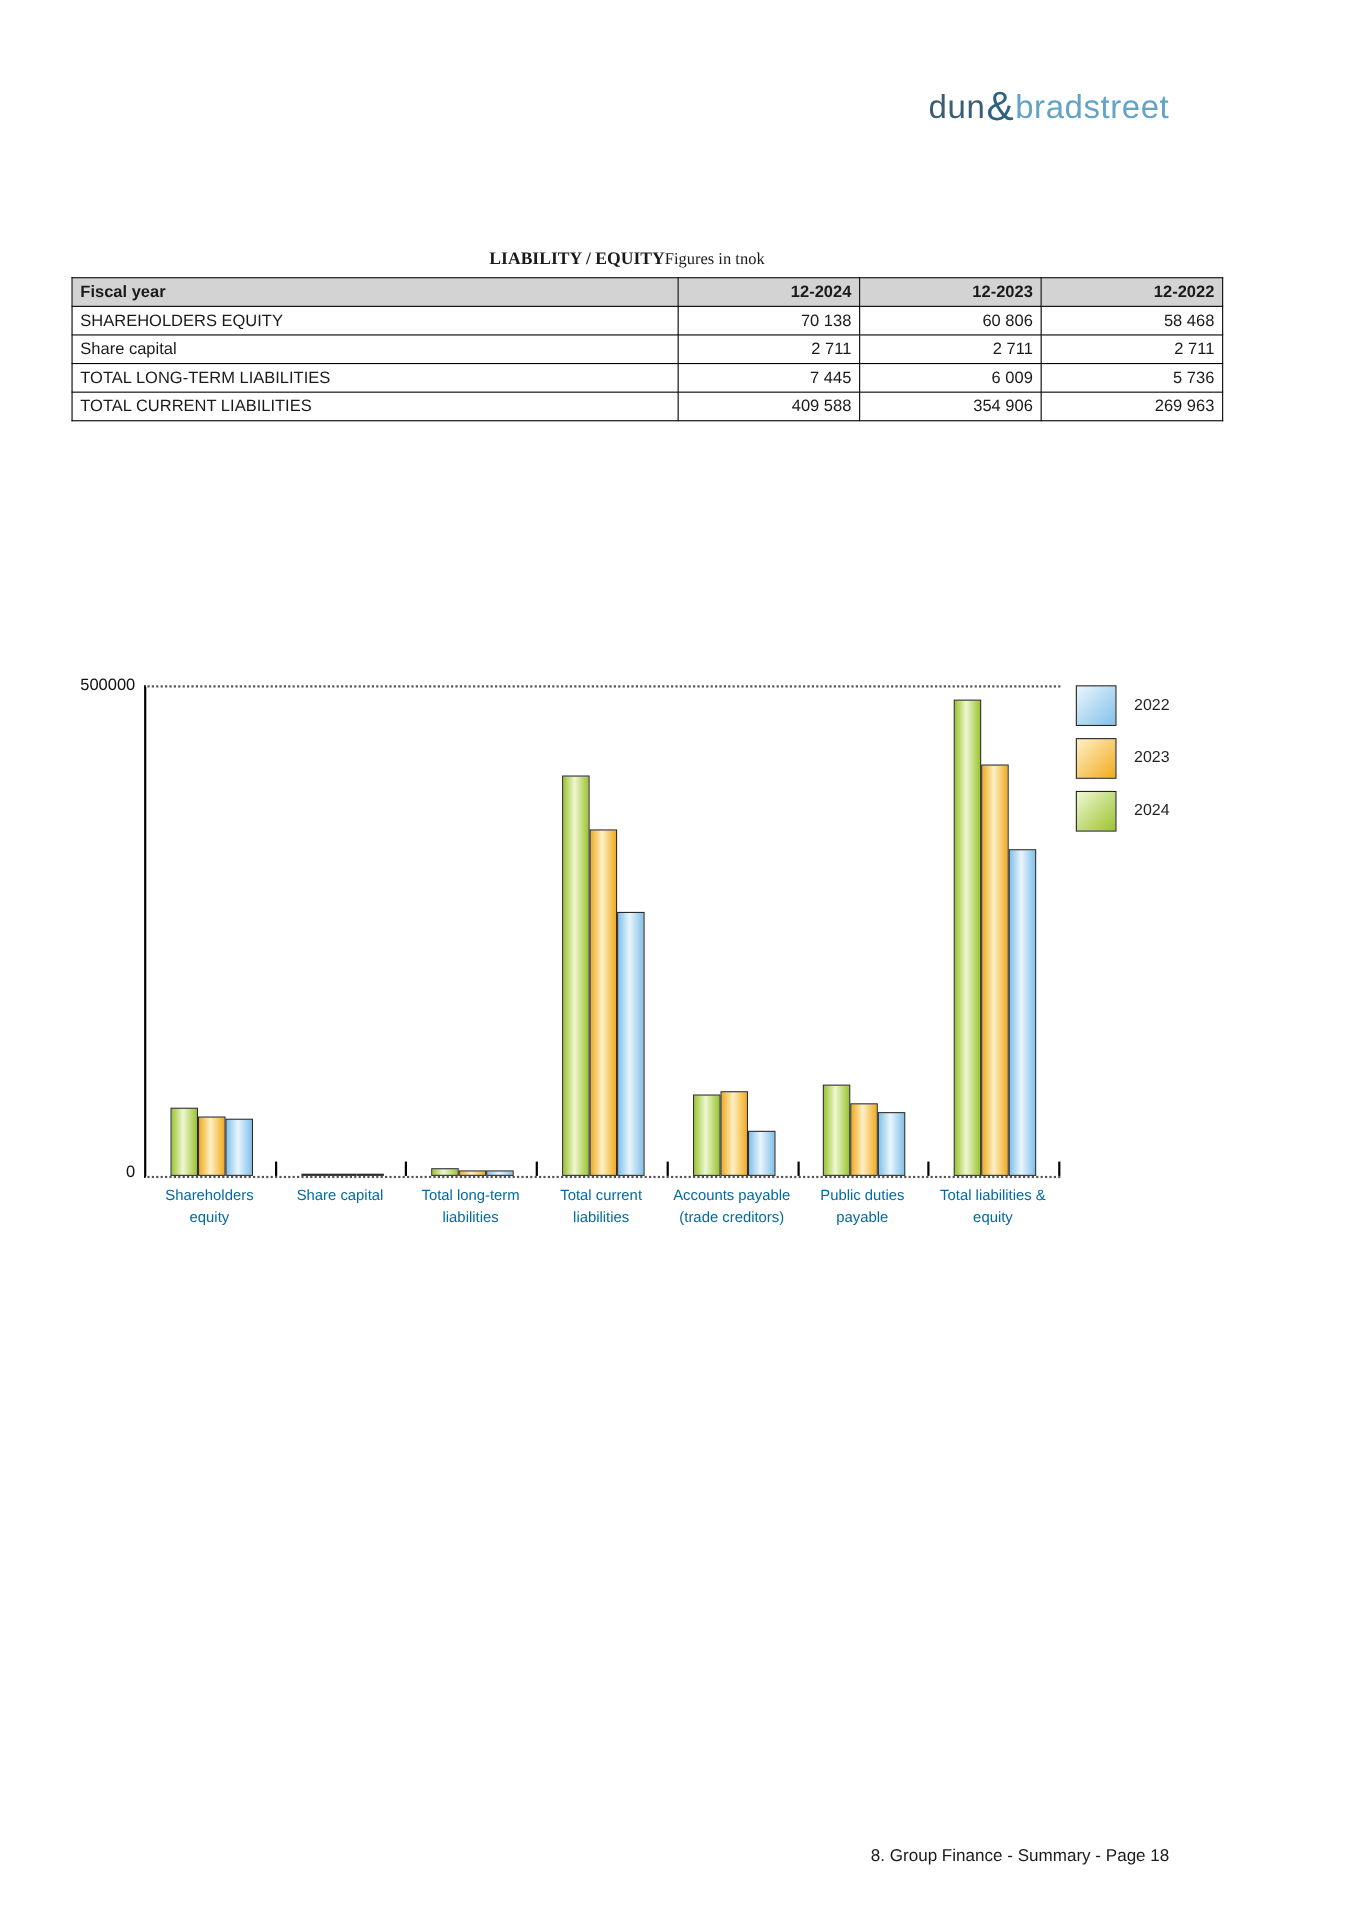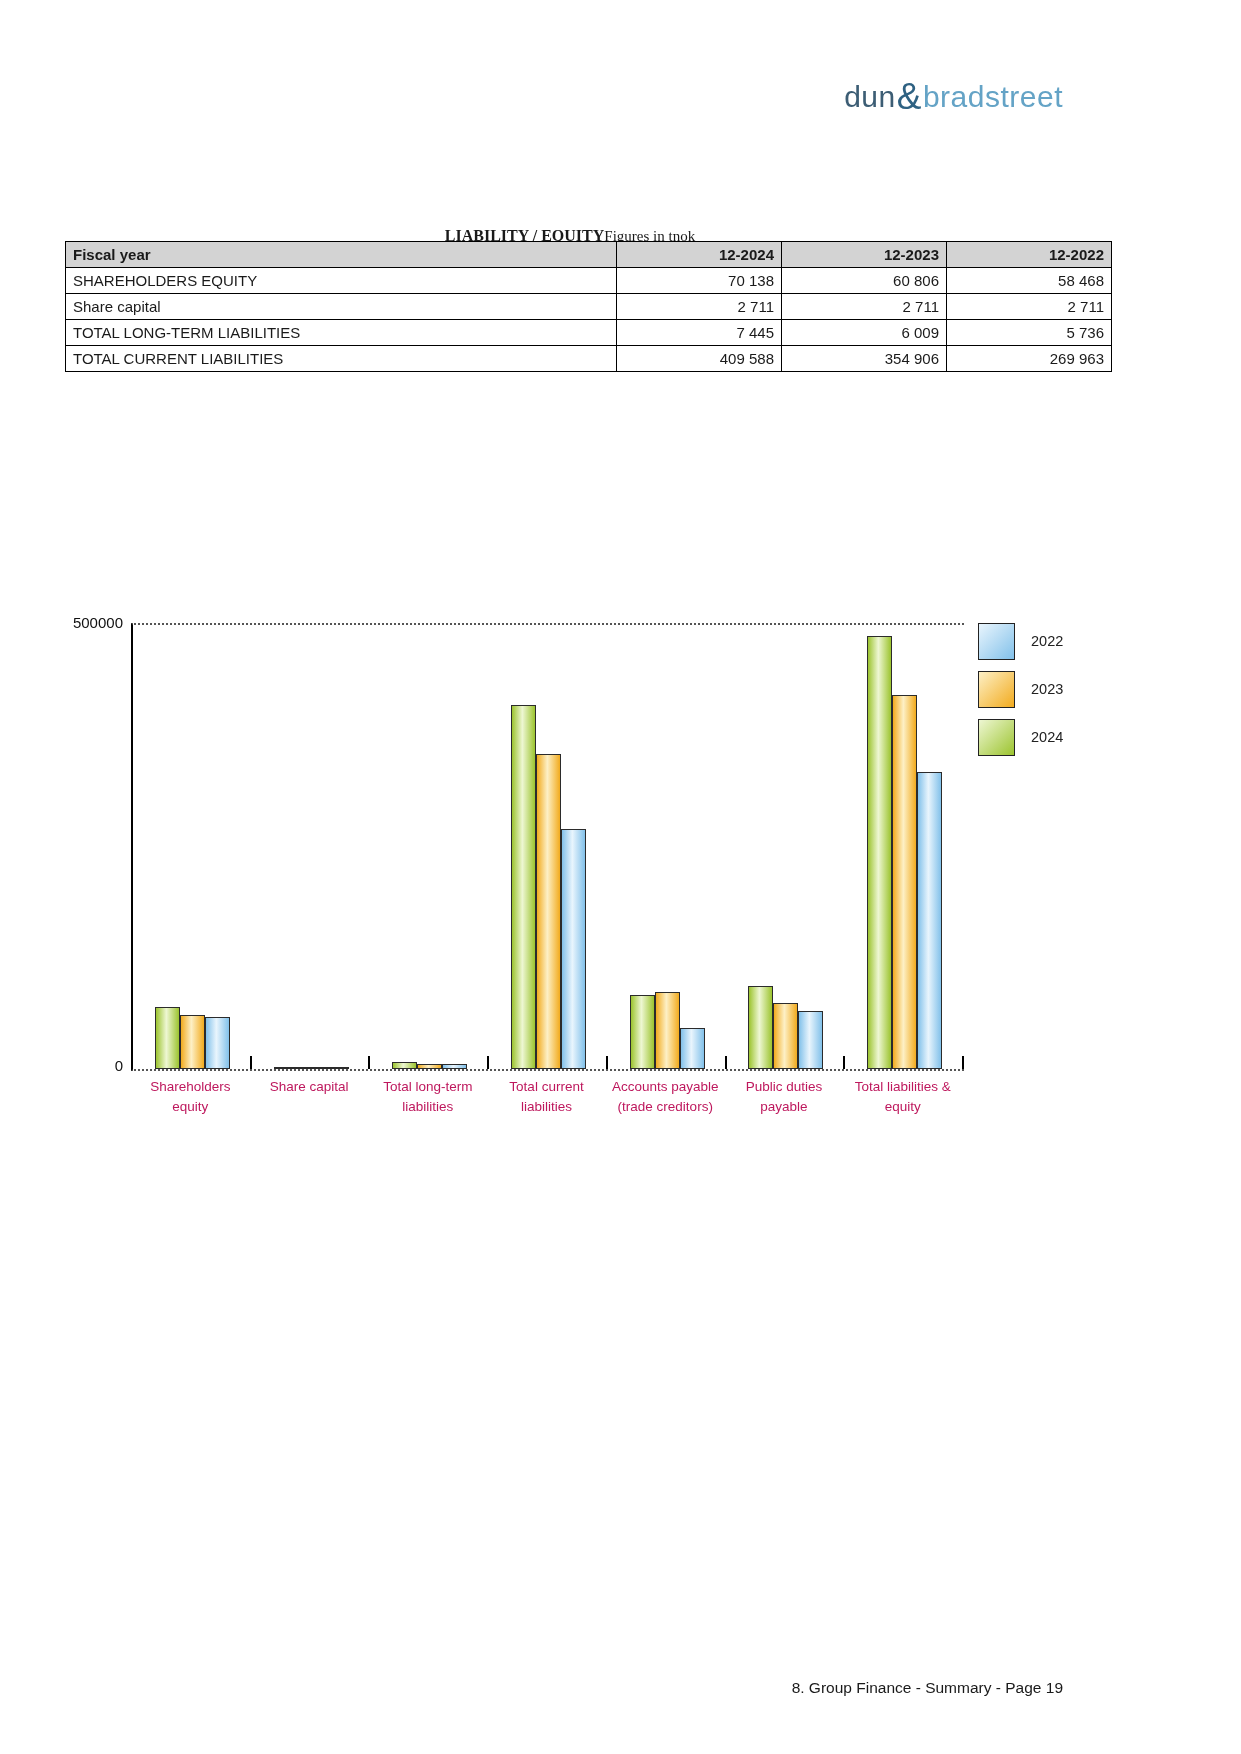--- a/index.html
+++ b/index.html
@@ -10,39 +10,39 @@
   .logo .dun{color:#3c5d74;}
   .logo .amp{color:#2e6182;font-size:37px;font-weight:400;position:relative;top:2px;margin:0 1px;}
   .logo .brad{color:#64a3c6;}
 
   
   .doc-header{position:absolute;left:77px;right:178px;top:227px;display:flex;justify-content:center;align-items:baseline;font-family:Liberation Serif, serif;}
   .doc-title{font-size:16px;font-weight:bold;}
   .units-note{font-size:15px;font-weight:normal;}
 
   
-  table.fin{position:absolute;left:65px;top:241px;width:998px;border-collapse:collapse;table-layout:fixed;font-size:15px;padding-left:15px;}
+  table.fin{position:absolute;left:65px;top:252px;width:998px;border-collapse:collapse;table-layout:fixed;font-size:15px;padding-left:15px;}
   table.fin th,table.fin td{border:1.5px solid #000;height:25px;padding:0 7px;overflow:hidden;white-space:nowrap;}
   table.fin .lbl{text-align:left;width:536px;}
   table.fin .val{text-align:right;width:150px;}
   table.fin thead th{background:#d3d3d3;font-weight:bold;}
   table.fin thead .val{text-align:right;}
   tr.bold td{font-weight:normal;margin-top:13px;}
 
   
   .chart-plot{position:absolute;left:131px;top:623px;width:831px;height:444px;border-left:2px solid #000;border-top:2px dotted #555;border-bottom:2px dotted #555;box-sizing:content-box;}
   .groups{display:flex;height:100%;}
   .bar-group{flex:1;display:flex;align-items:flex-end;justify-content:center;}
   .bar{width:25px;box-sizing:border-box;border:1.2px solid #2b2b2b;}
   .tick{position:absolute;bottom:0;width:2px;height:13px;background:#000;}
   .ylab{position:absolute;width:90px;text-align:right;font-size:15px;color:#111;}
   .ylab-max{left:33px;top:614px;}
   .ylab-zero{left:33px;top:1057px;}
   .cat-labels{position:absolute;left:131px;top:1077px;width:831px;display:flex;}
-  .cat-label{flex:1;text-align:center;font-size:13.5px;line-height:20px;color:#be185d;}
+  .cat-label{flex:1;text-align:center;font-size:13.5px;line-height:20px;color:#0369a1;}
   .legend{position:absolute;left:978px;top:622px;}
   .legend-item{display:flex;align-items:center;margin-bottom:10px;height:38px;}
   .legend-swatch{width:37px;height:37px;border:1.5px solid #222;box-sizing:border-box;}
   .legend-label{margin-left:16px;font-size:14.5px;color:#222;}
 
   
   .footer{position:absolute;right:178px;top:1679px;font-size:15.5px;color:#1a1a1a;}
 </style>
 </head>
 <body>
@@ -161,13 +161,13 @@
   <div class="legend-item">
     <div class="legend-swatch" style="background: linear-gradient(135deg, rgb(253, 240, 198) 0%, rgb(242, 171, 30) 100%);"></div>
     <div class="legend-label">2023</div>
   </div>
   <div class="legend-item">
     <div class="legend-swatch" style="background: linear-gradient(135deg, rgb(238, 247, 211) 0%, rgb(156, 196, 47) 100%);"></div>
     <div class="legend-label">2024</div>
   </div>
 </div>
 
-<div class="footer">8. Group Finance - Summary - Page 19</div>
+<div class="footer">8. Group Finance - Summary - Page 18</div>
 
 </body></html>

